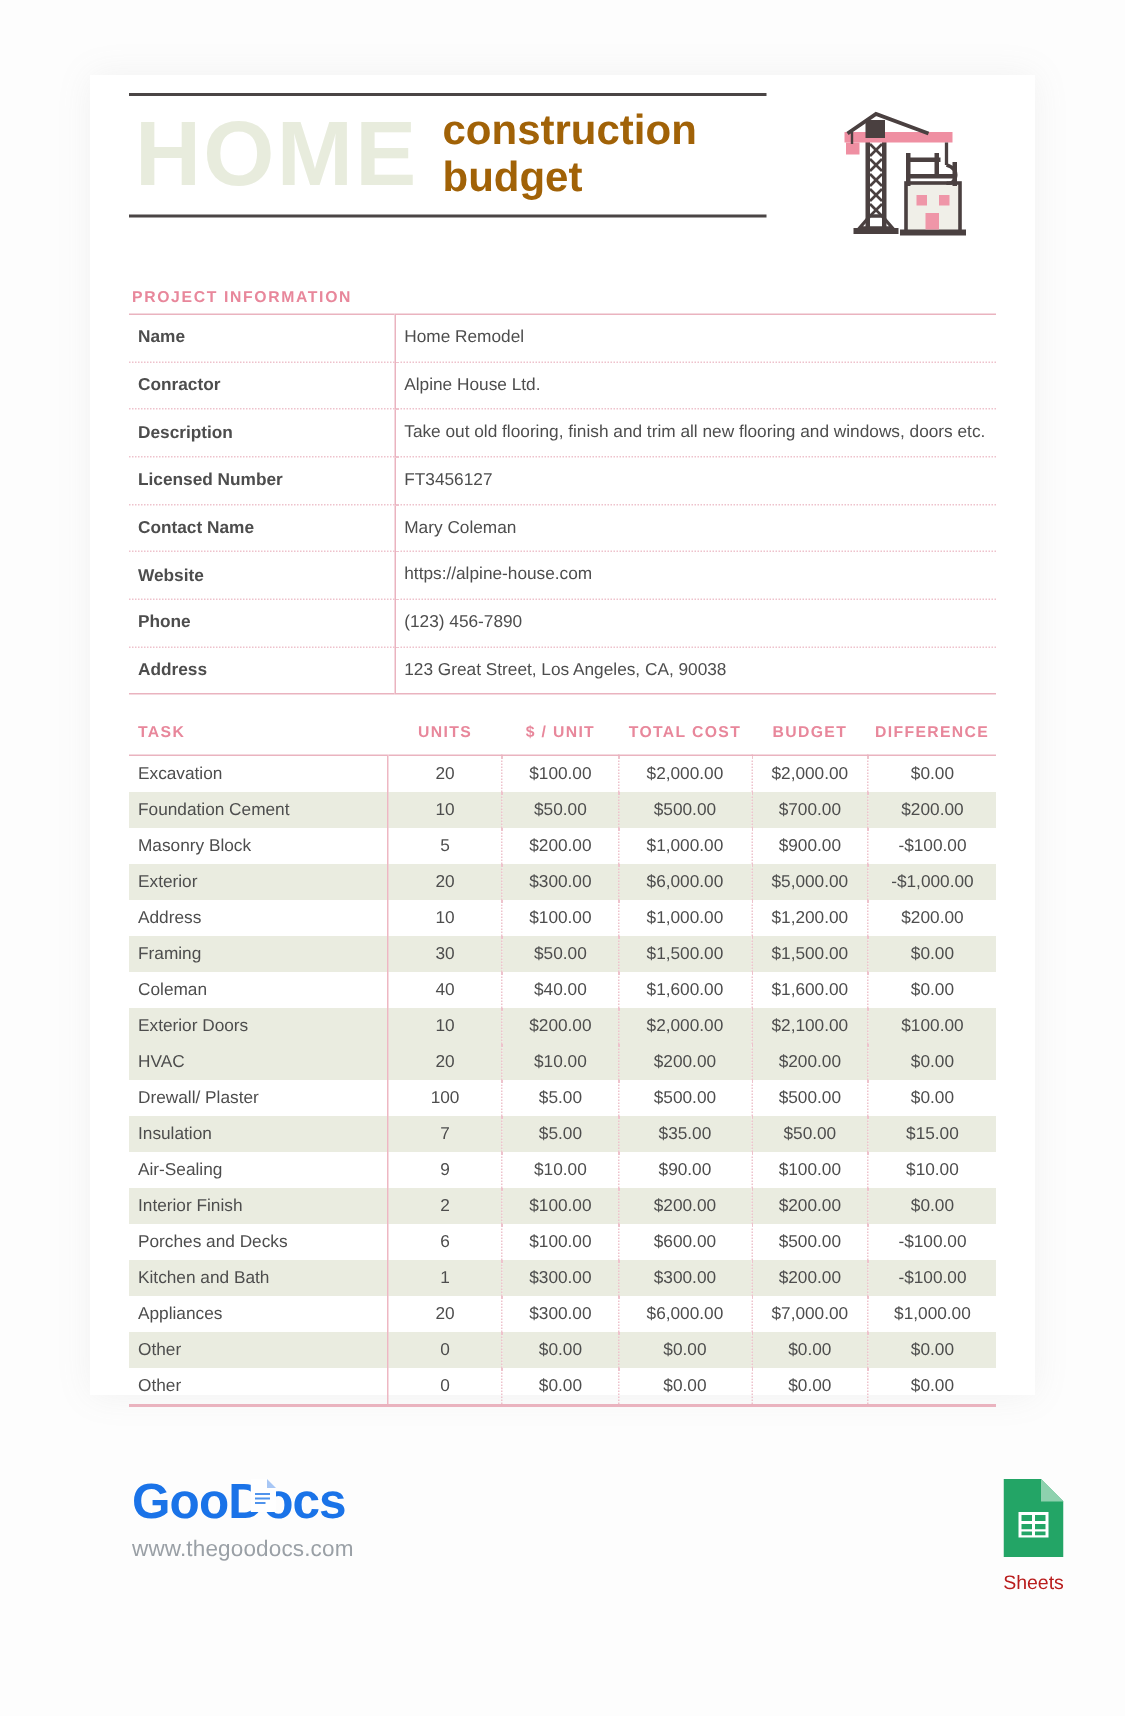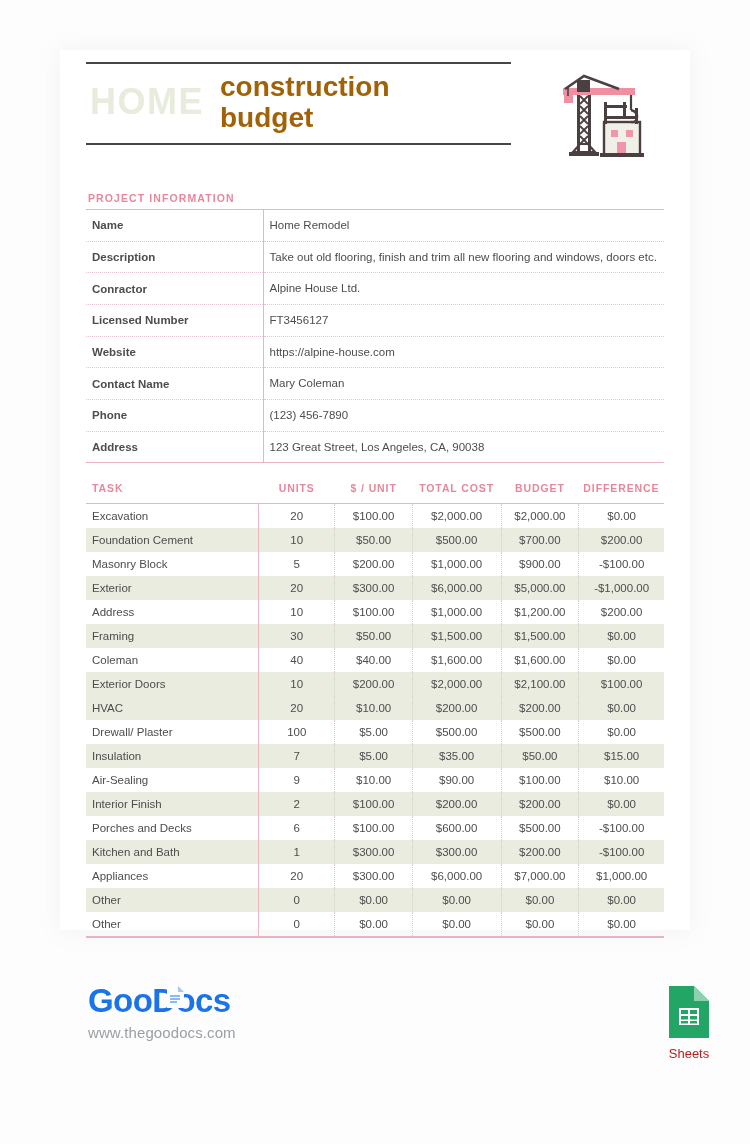--- a/index.html
+++ b/index.html
@@ -49,21 +49,21 @@
   .title-wrap {
     width: 425px;
     border-top: 2.5px solid #4a4545;
     border-bottom: 2.5px solid #4a4545;
     padding: 7px 0 9px 0;
     display: flex;
     align-items: center;
   }
 
   .title-home {
-    font-size: 36px;
+    font-size: 61px;
     font-weight: 700;
     letter-spacing: 1.5px;
     color: #e8ecdd;
     line-height: 1;
     padding-left: 4px;
   }
 
   .title-rest {
     font-size: 28px;
     font-weight: 700;
@@ -314,38 +314,38 @@
 
       <div class="section-label">PROJECT INFORMATION</div>
 
       <table class="info">
         <tbody>
           <tr>
             <td class="info-label">Name</td>
             <td class="info-value">Home Remodel</td>
           </tr>
           <tr>
+            <td class="info-label">Conractor</td>
+            <td class="info-value">Alpine House Ltd.</td>
+          </tr>
+          <tr>
             <td class="info-label">Description</td>
             <td class="info-value">Take out old flooring, finish and trim all new flooring and windows, doors etc.</td>
           </tr>
           <tr>
-            <td class="info-label">Conractor</td>
-            <td class="info-value">Alpine House Ltd.</td>
-          </tr>
-          <tr>
             <td class="info-label">Licensed Number</td>
             <td class="info-value">FT3456127</td>
           </tr>
           <tr>
+            <td class="info-label">Contact Name</td>
+            <td class="info-value">Mary Coleman</td>
+          </tr>
+          <tr>
             <td class="info-label">Website</td>
             <td class="info-value val-strong">https://alpine-house.com</td>
-          </tr>
-          <tr>
-            <td class="info-label">Contact Name</td>
-            <td class="info-value">Mary Coleman</td>
           </tr>
           <tr>
             <td class="info-label">Phone</td>
             <td class="info-value">(123) 456-7890</td>
           </tr>
           <tr>
             <td class="info-label">Address</td>
             <td class="info-value">123 Great Street, Los Angeles, CA, 90038</td>
           </tr>
         </tbody>

